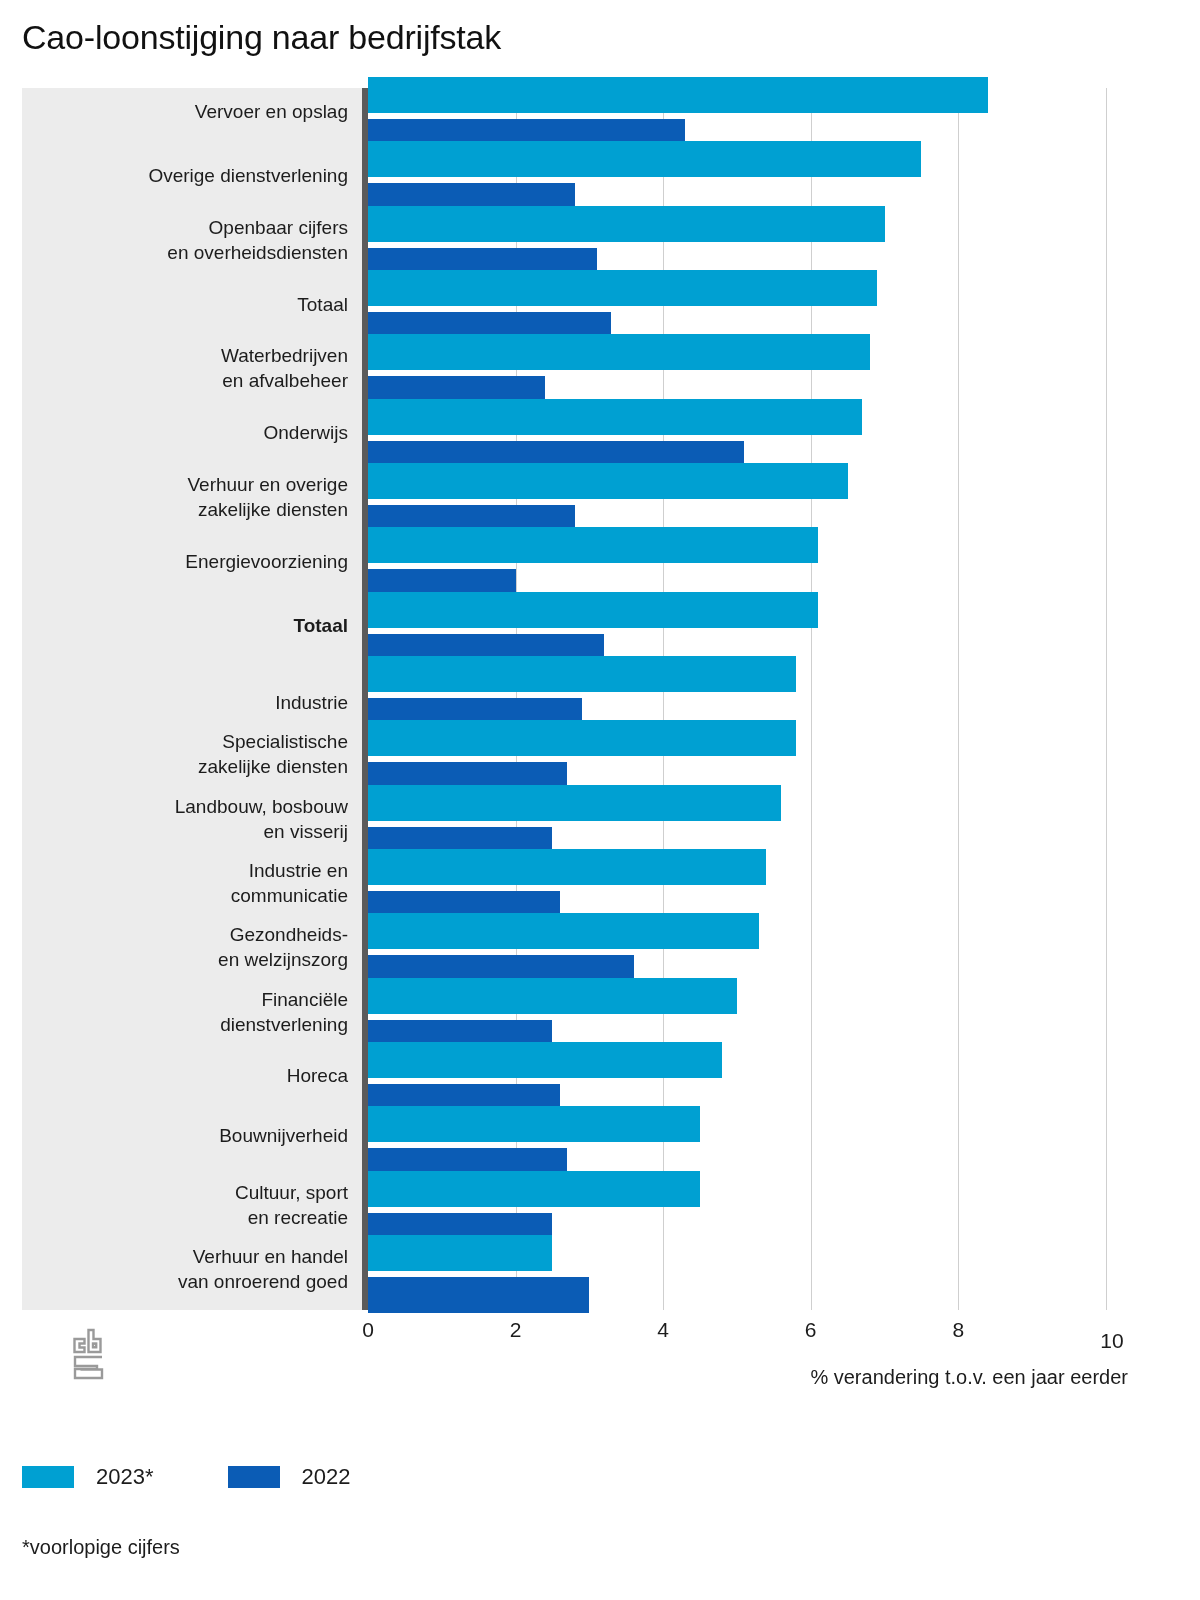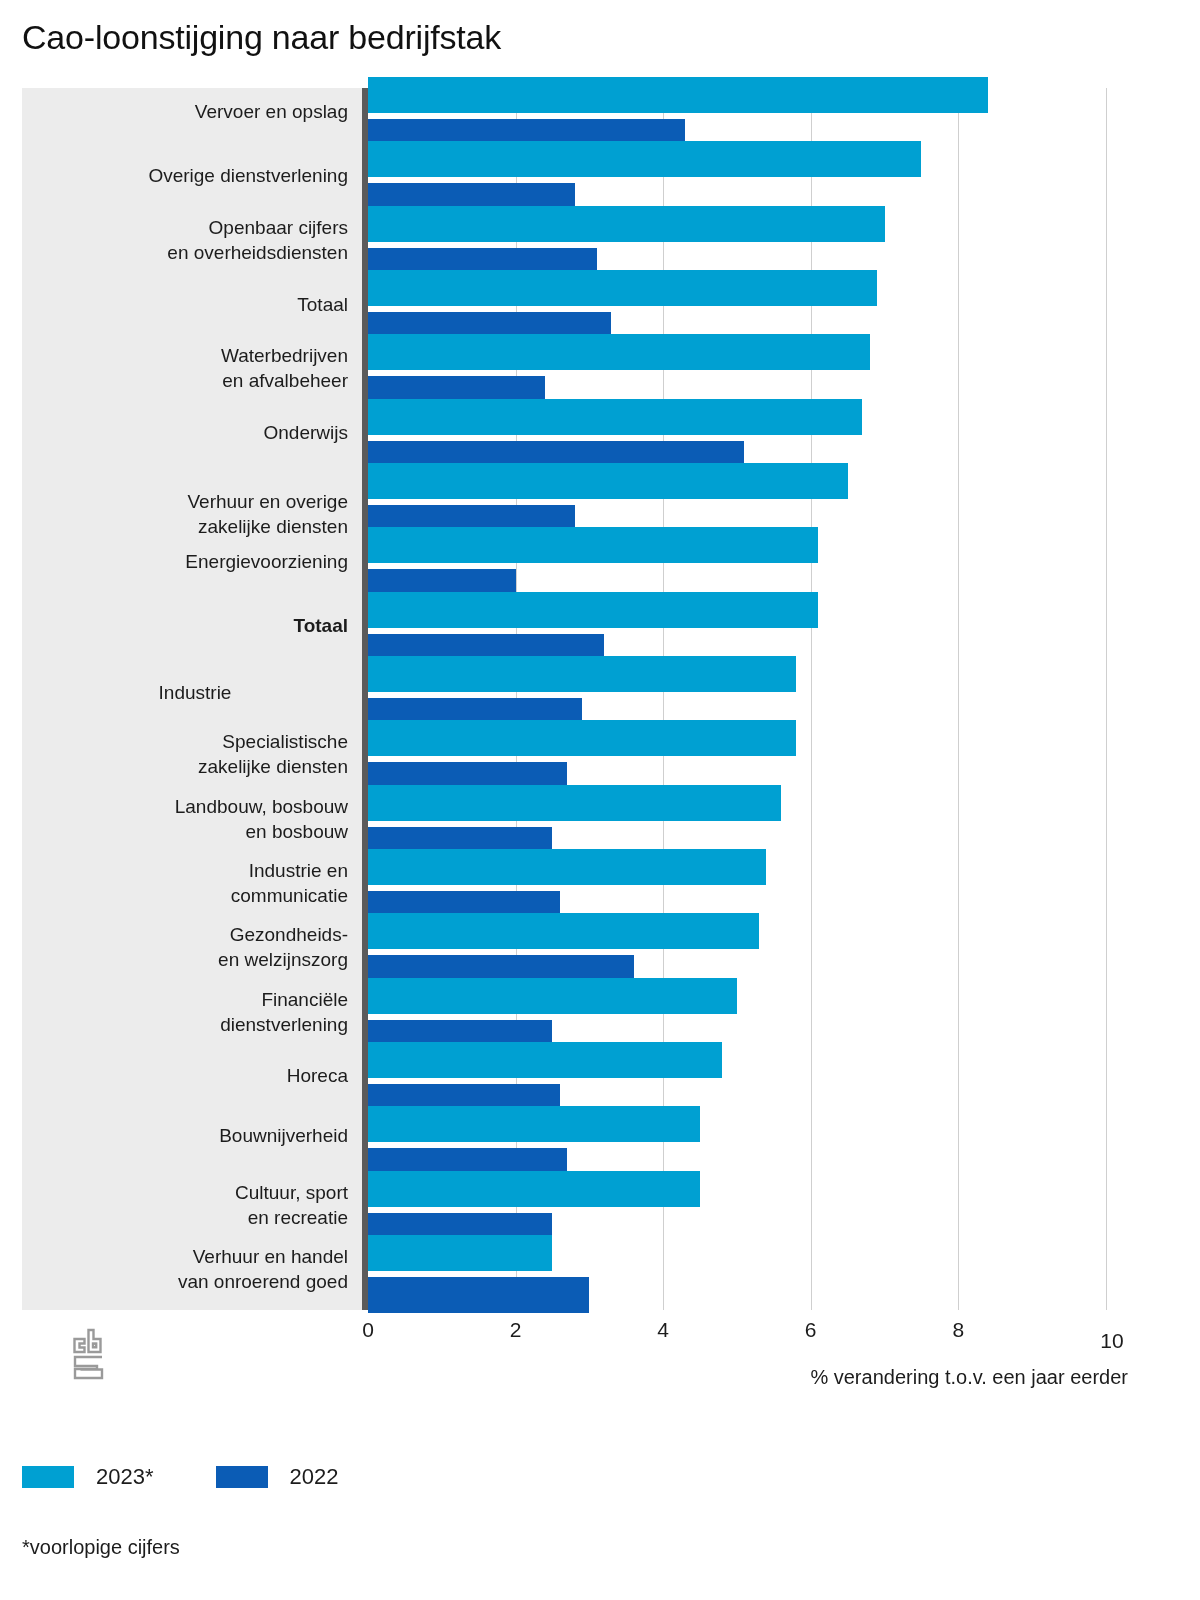--- a/index.html
+++ b/index.html
@@ -144,21 +144,21 @@
     height: 58px;
   }
 
   
   .legend {
     position: absolute;
     left: 22px;
     top: 1464px;
     display: flex;
     align-items: flex-start;
-    gap: 4px;
+    gap: 16px;
   }
   .legend-item {
     display: flex;
     align-items: center;
     margin-right: 58px;
   }
   .legend-swatch {
     width: 52px;
     height: 22px;
     margin-right: 22px;
@@ -246,21 +246,21 @@
       <div class="row" style="top: 321.579px; height: 64.3158px;">
         <div class="row-label" style="top: 10.6579px;">
           <div>Onderwijs</div>
         </div>
         <div class="bars" style="top: -10.8421px;">
           <div class="bar y2023" title="Onderwijs 2023*: 6.7%" style="width: 494.369px; top: 0px; background: rgb(0, 160, 210);"></div>
           <div class="bar y2022" title="Onderwijs 2022: 5.1%" style="width: 376.311px; top: 42px; background: rgb(11, 92, 181);"></div>
         </div>
       </div>
       <div class="row" style="top: 385.895px; height: 64.3158px;">
-        <div class="row-label" style="top: -1.84211px; margin-top: 17px;">
+        <div class="row-label" style="top: -1.84211px;">
           <div>Verhuur en overige</div>
           <div>zakelijke diensten</div>
         </div>
         <div class="bars" style="top: -10.8421px;">
           <div class="bar y2023" title="Verhuur en overige zakelijke diensten 2023*: 6.5%" style="width: 479.612px; top: 0px; background: rgb(0, 160, 210);"></div>
           <div class="bar y2022" title="Verhuur en overige zakelijke diensten 2022: 2.8%" style="width: 206.602px; top: 42px; background: rgb(11, 92, 181);"></div>
         </div>
       </div>
       <div class="row" style="top: 450.211px; height: 64.3158px;">
         <div class="row-label" style="top: 10.6579px;">
@@ -274,42 +274,42 @@
       <div class="row" style="top: 514.526px; height: 64.3158px;">
         <div class="row-label is-total" style="top: 10.6579px;">
           <div>Totaal</div>
         </div>
         <div class="bars" style="top: -10.8421px;">
           <div class="bar y2023" title="Totaal 2023*: 6.1%" style="width: 450.097px; top: 0px; background: rgb(0, 160, 210);"></div>
           <div class="bar y2022" title="Totaal 2022: 3.2%" style="width: 236.117px; top: 42px; background: rgb(11, 92, 181);"></div>
         </div>
       </div>
       <div class="row" style="top: 578.842px; height: 64.3158px;">
-        <div class="row-label" style="top: 13px; text-align: center;">
+        <div class="row-label" style="top: 23px;">
           <div>Industrie</div>
         </div>
         <div class="bars" style="top: -10.8421px;">
           <div class="bar y2023" title="Industrie 2023*: 5.8%" style="width: 427.961px; top: 0px; background: rgb(0, 160, 210);"></div>
           <div class="bar y2022" title="Industrie 2022: 2.9%" style="width: 213.981px; top: 42px; background: rgb(11, 92, 181);"></div>
         </div>
       </div>
       <div class="row" style="top: 643.158px; height: 64.3158px;">
         <div class="row-label" style="top: -1.84211px;">
           <div>Specialistische</div>
           <div>zakelijke diensten</div>
         </div>
         <div class="bars" style="top: -10.8421px;">
           <div class="bar y2023" title="Specialistische zakelijke diensten 2023*: 5.8%" style="width: 427.961px; top: 0px; background: rgb(0, 160, 210);"></div>
           <div class="bar y2022" title="Specialistische zakelijke diensten 2022: 2.7%" style="width: 199.223px; top: 42px; background: rgb(11, 92, 181);"></div>
         </div>
       </div>
       <div class="row" style="top: 707.474px; height: 64.3158px;">
         <div class="row-label" style="top: -1.84211px;">
           <div>Landbouw, bosbouw</div>
-          <div>en bosbouw</div>
+          <div>en visserij</div>
         </div>
         <div class="bars" style="top: -10.8421px;">
           <div class="bar y2023" title="Landbouw, bosbouw en visserij 2023*: 5.6%" style="width: 413.204px; top: 0px; background: rgb(0, 160, 210);"></div>
           <div class="bar y2022" title="Landbouw, bosbouw en visserij 2022: 2.5%" style="width: 184.466px; top: 42px; background: rgb(11, 92, 181);"></div>
         </div>
       </div>
       <div class="row" style="top: 771.789px; height: 64.3158px;">
         <div class="row-label" style="top: -1.84211px;">
           <div>Industrie en</div>
           <div>communicatie</div>

